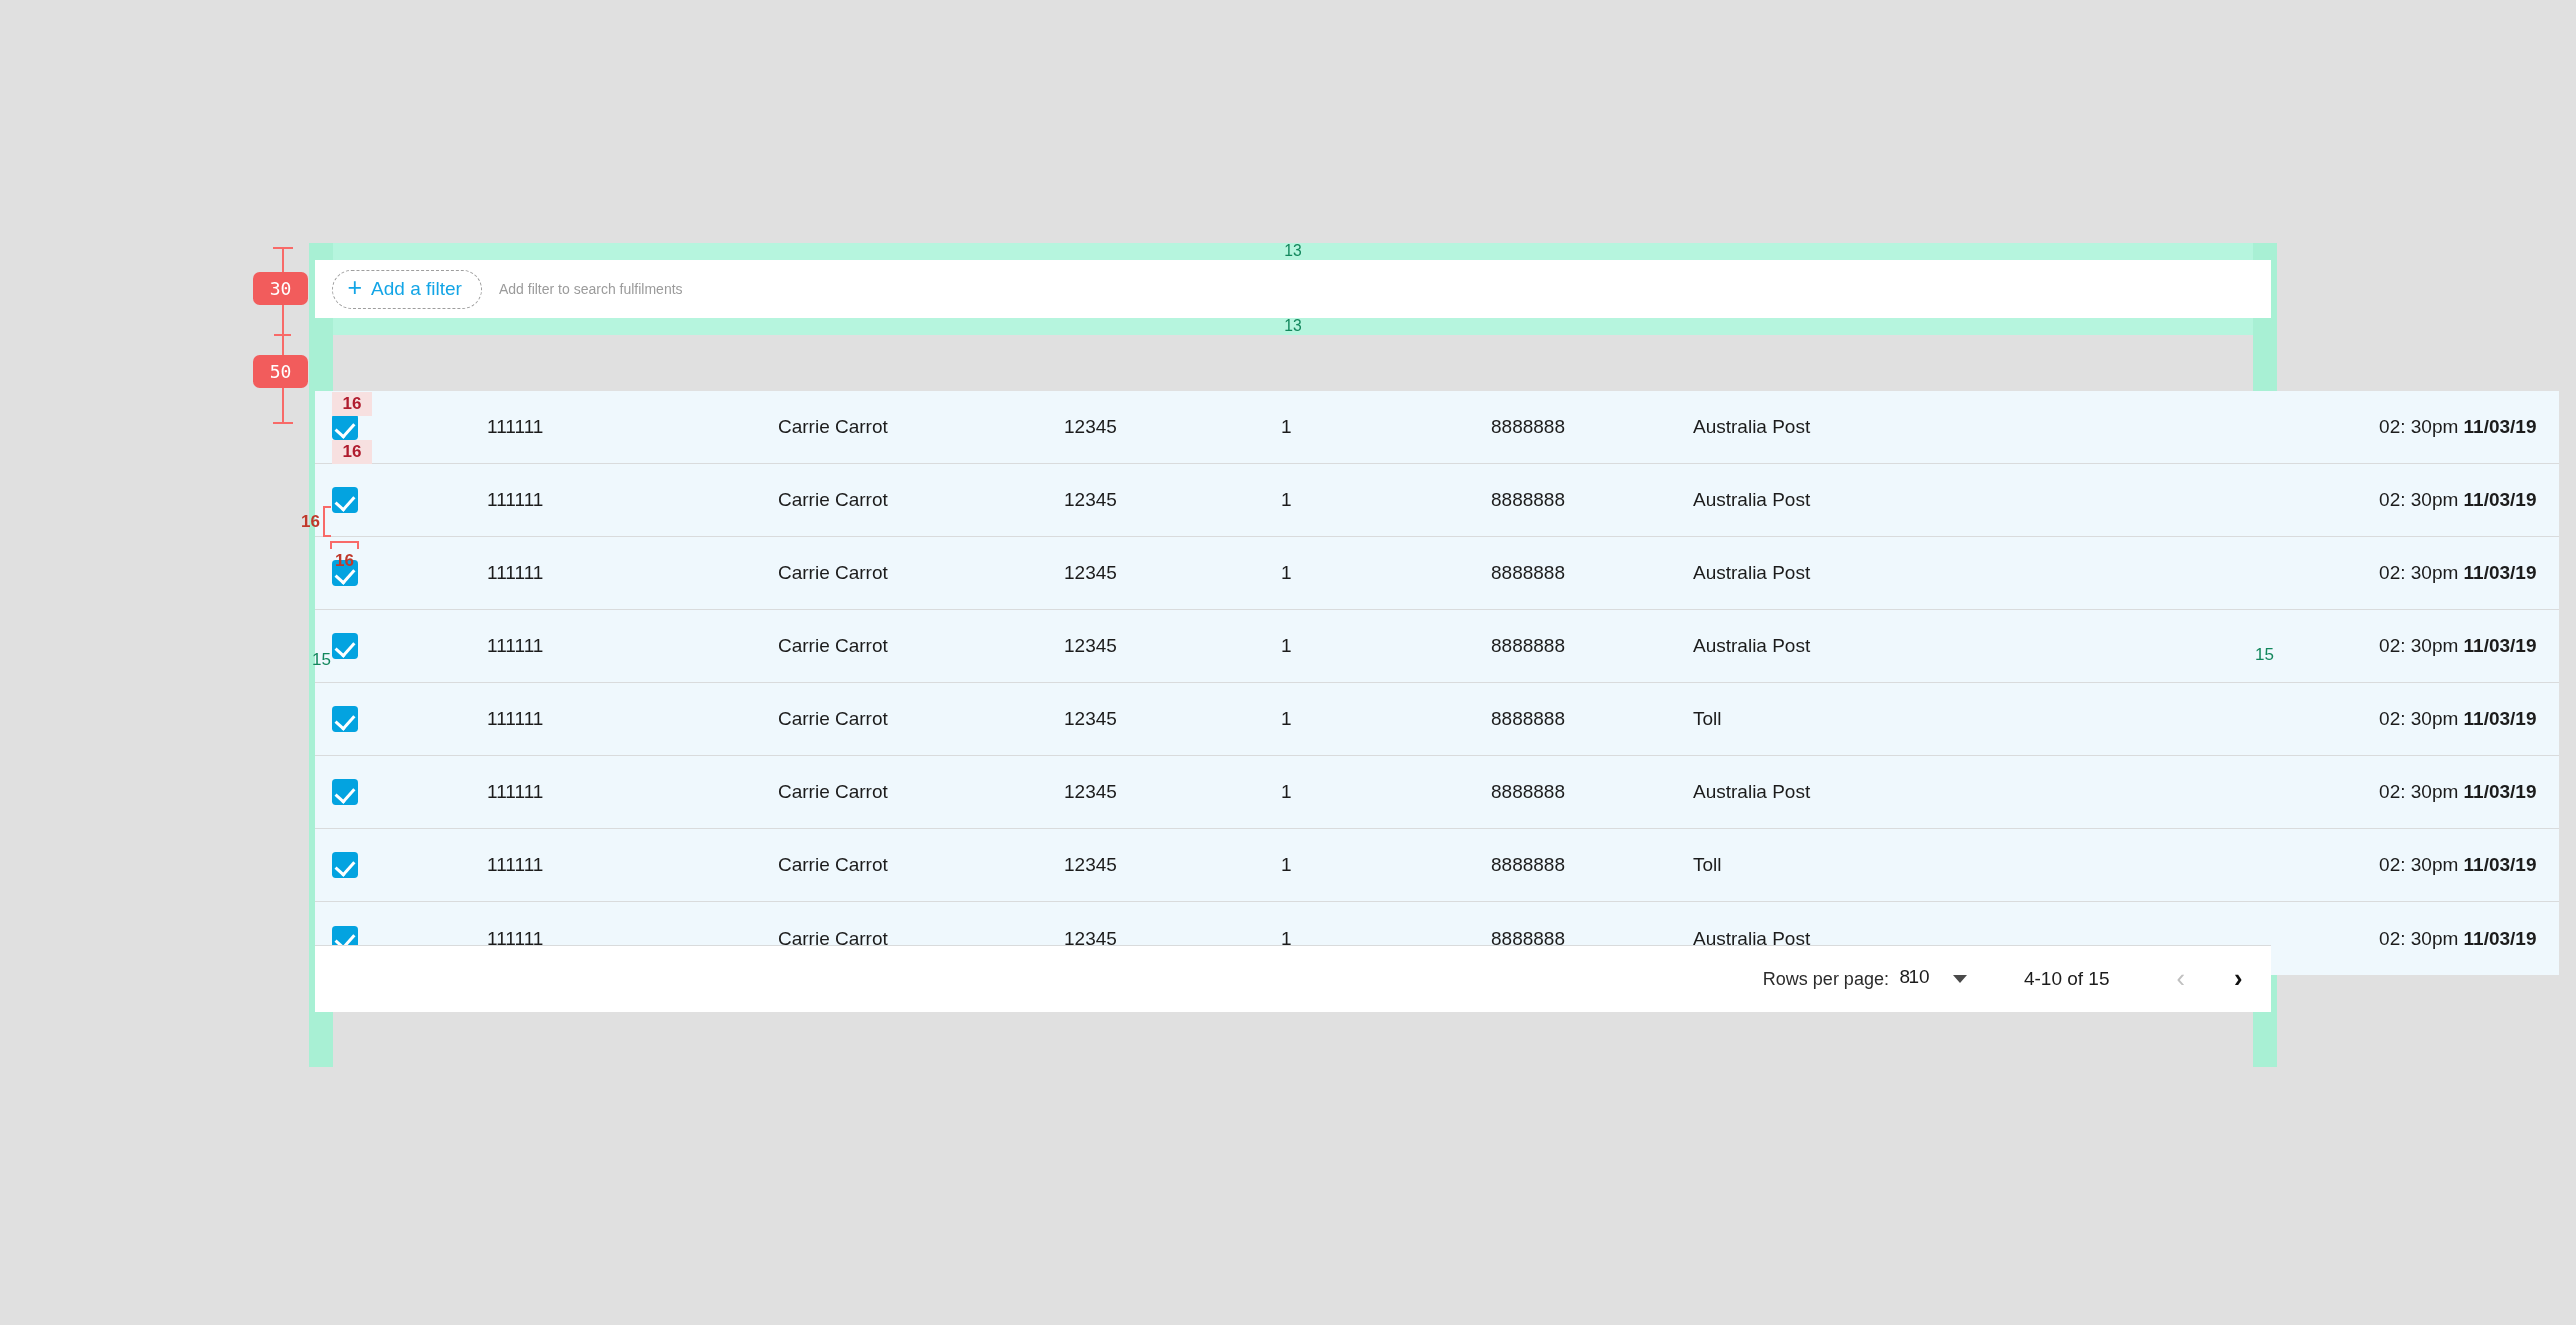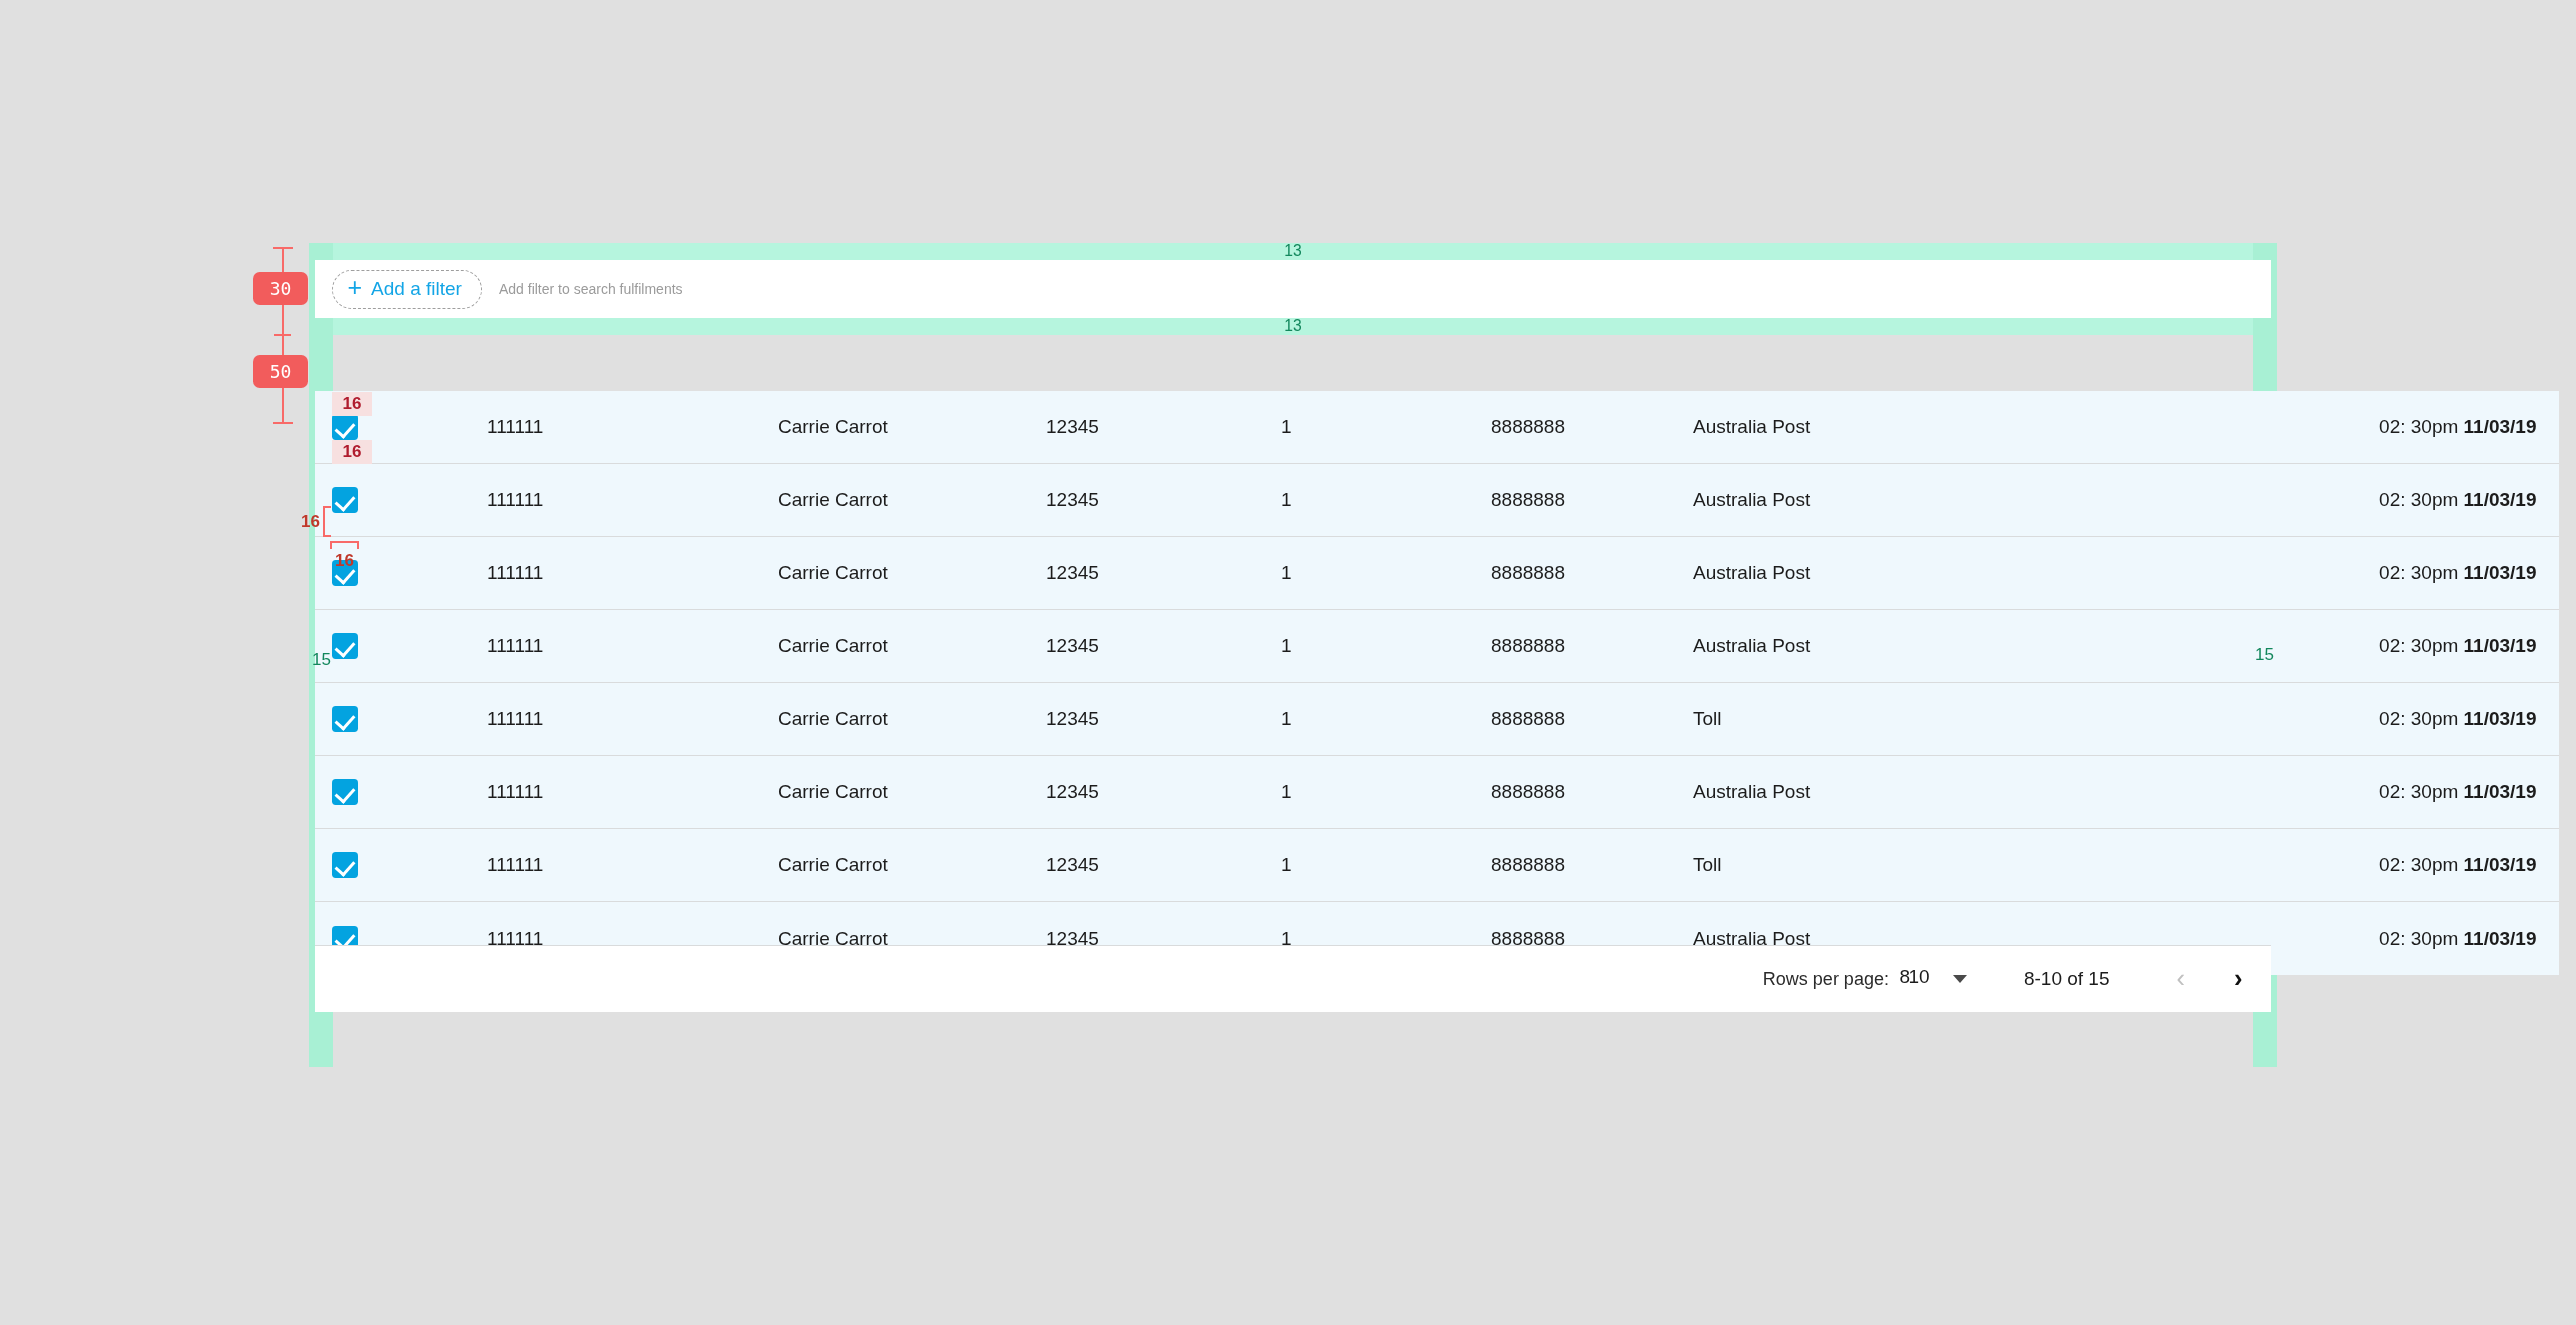--- a/index.html
+++ b/index.html
@@ -137,21 +137,21 @@
   .row:last-child { border-bottom: none; }
   .row .cb { position: absolute; left: 16.5px; }
   .c {
     position: absolute;
     font-size: 19px;
     color: #1c1c1c;
     white-space: nowrap;
   }
   .c.order   { left: 172px; }
   .c.name    { left: 463px; }
-  .c.ref     { left: 731px; }
+  .c.ref     { left: 749px; }
   .c.qty     { left: 966px; }
   .c.track   { left: 1176px; }
   .c.carrier { left: 1378px; }
   .c.when    { right: 22.5px; }
   .when b { font-weight: bold; margin-top: 36px; }
 
   
   #footer {
     left: 315px; top: 945px; width: 1956px; height: 67px;
     display: flex; align-items: center; justify-content: flex-end;
@@ -345,21 +345,21 @@
       </div>
     </div>
 
   <div class="card" id="footer">
     <span class="lbl">Rows per page:</span>
     <div id="rpp-wrap">
       <span class="v" id="rpp-a">8</span>
       <span class="v" id="rpp-b">10</span>
     </div>
     <div id="rpp-caret"></div>
-    <span id="range">8-10 of 15</span>
+    <span id="range">4-10 of 15</span>
     <span class="pag-arrow" id="prev-page">‹</span>
     <span class="pag-arrow" id="next-page">›</span>
   </div>
 
   <div class="ann-line-v" style="left:282px; top:247px; height:90px;"></div>
   <div class="ann-tick-h" style="left:273px; top:247px; width:20px;"></div>
   <div class="ann-tick-h" style="left:274px; top:334px; width:16.5px;"></div>
   <div class="ann-line-v" style="left:282px; top:334px; height:90px;"></div>
   <div class="ann-tick-h" style="left:273px; top:422px; width:20px;"></div>
 

